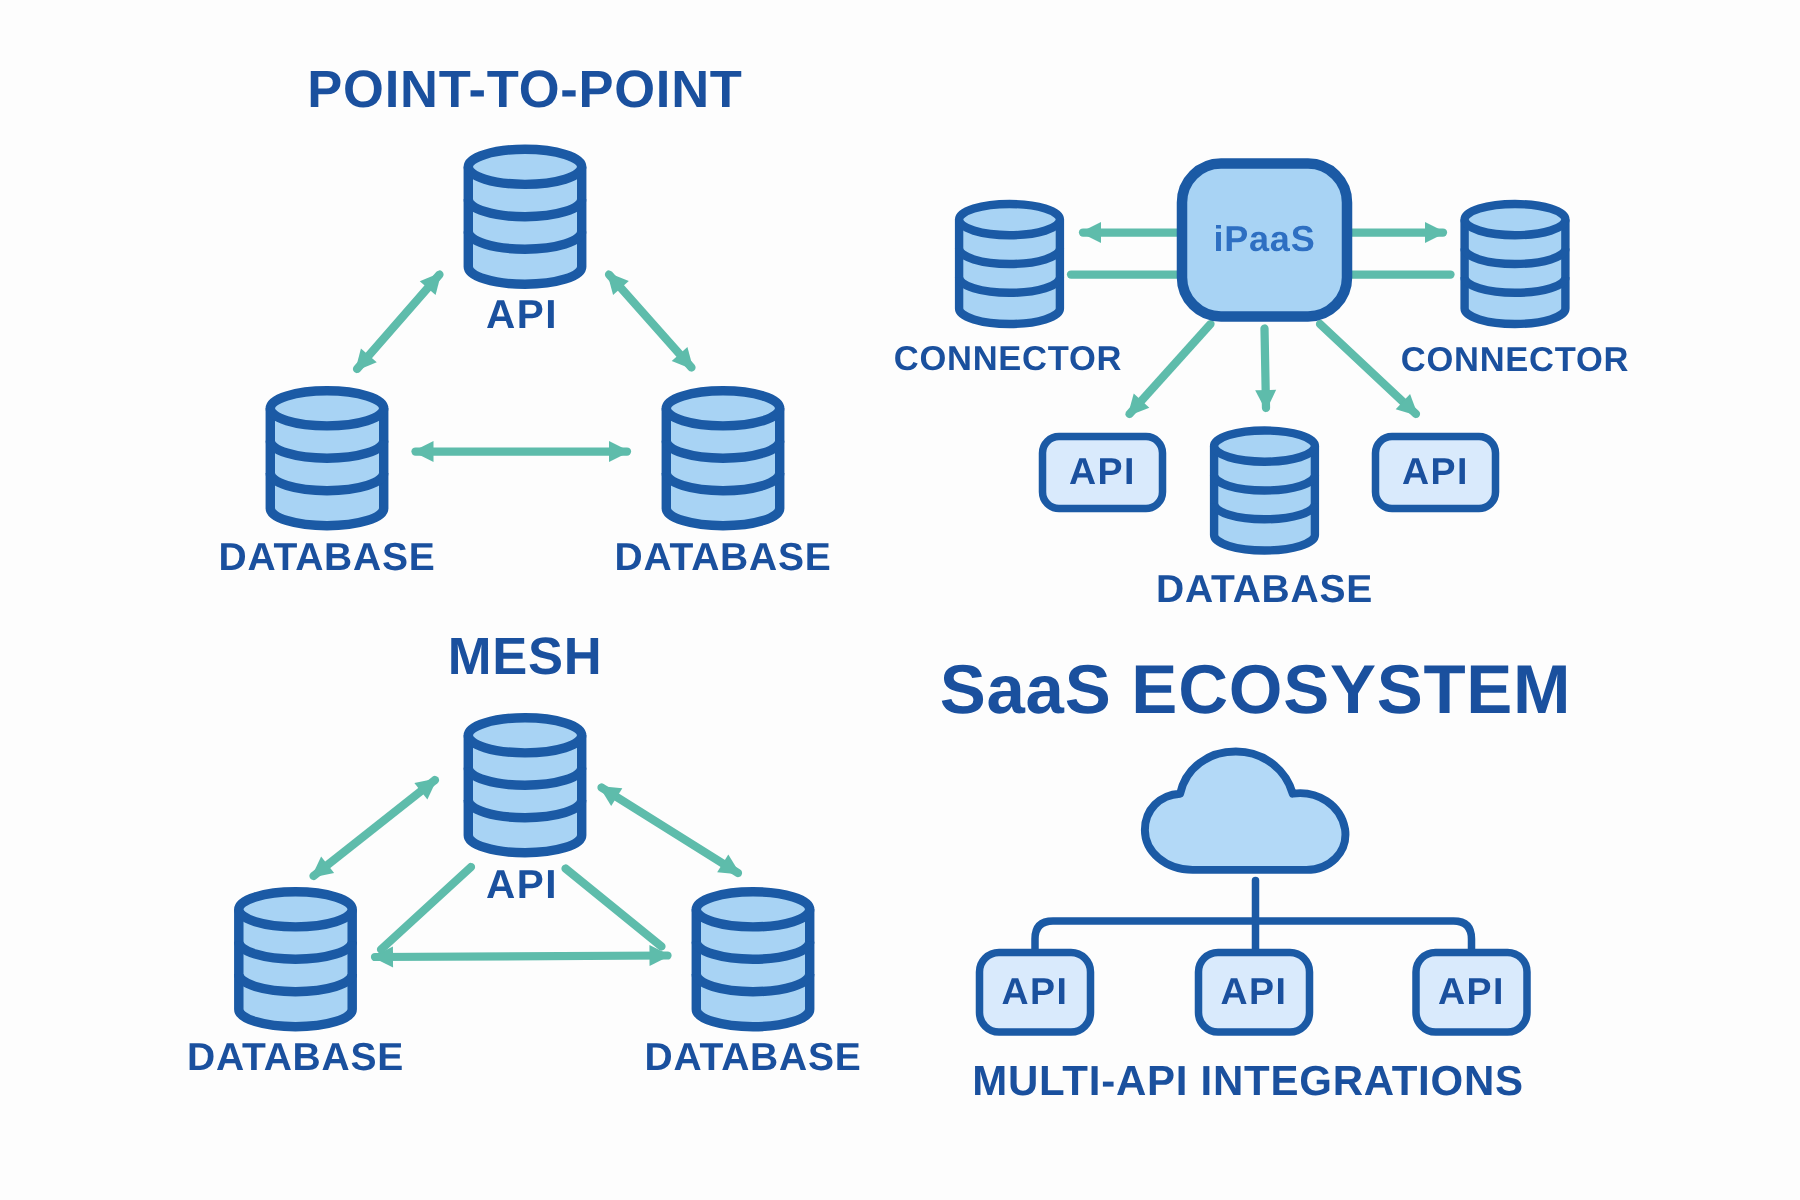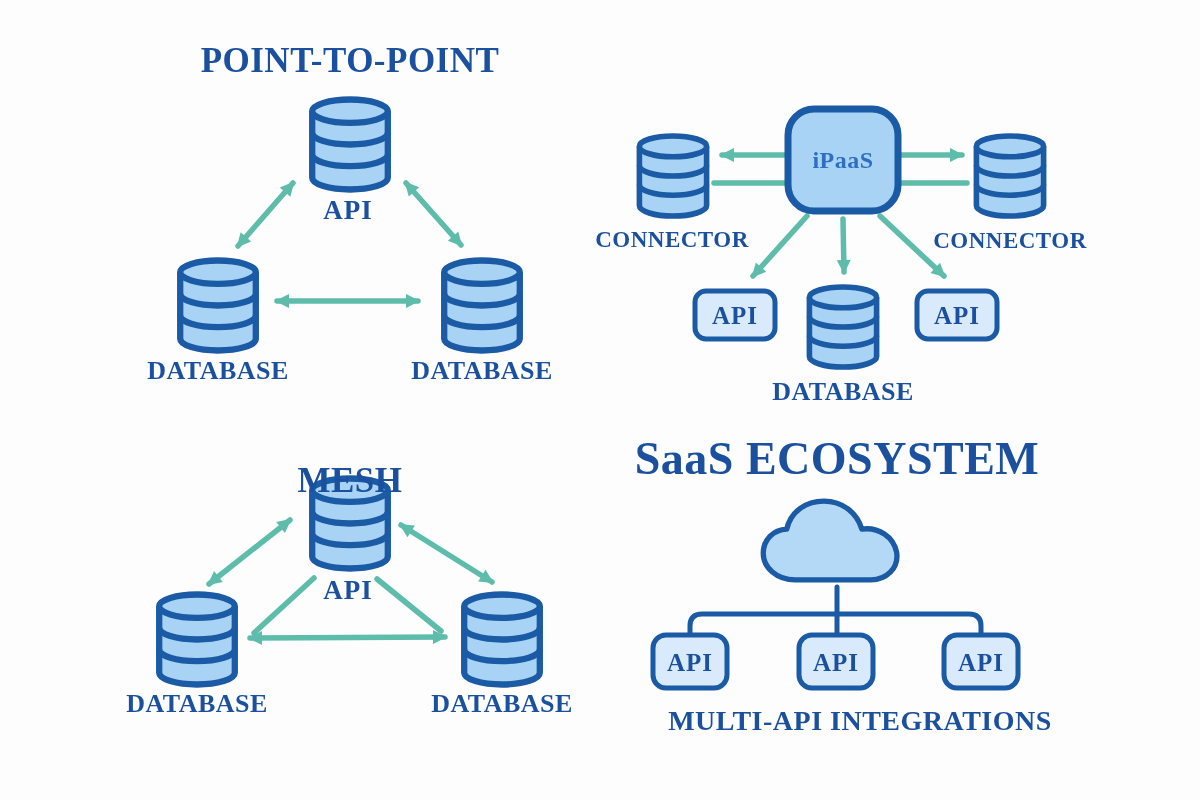--- a/index.html
+++ b/index.html
@@ -2,30 +2,30 @@
 <html style="--background: #fdfdfd; --navy-text: #1a509e; --shape-stroke: #1b5aa5; --shape-fill: #a8d3f4; --light-fill: #d9eafc; --cloud-fill: #b3d9f7; --teal: #5ebcab; --hub-text: #2e6fc2;"><head>
 <meta charset="utf-8">
 <style>
   :root{
     --background:#fdfdfd; --navy-text:#1a509e; --shape-stroke:#1b5aa5;
     --shape-fill:#a8d3f4; --light-fill:#d9eafc; --cloud-fill:#b3d9f7;
     --teal:#5ebcab; --hub-text:#2e6fc2;
   }
   html,body{margin:0;padding:0;}
   body{font-family:"Liberation Sans",sans-serif;background:var(--background);}
-  .canvas{position:relative;width:1200px;height:768px;background:var(--background);overflow:hidden;font-family:Liberation Serif, serif;}
+  .canvas{position:relative;width:1200px;height:768px;background:var(--background);overflow:hidden;}
   .canvas svg{position:absolute;left:0;top:0;}
   .lbl{position:absolute;transform:translate(-50%,-50%);font-weight:bold;
        color:var(--navy-text);white-space:nowrap;line-height:1;}
   .title{font-size:35px;letter-spacing:.5px;}
   .node-lbl{font-size:26px;letter-spacing:.5px;}
   .api-lbl{font-size:27px;letter-spacing:1px;}
   .box-lbl{font-size:25px;letter-spacing:1px;}
   .conn-lbl{font-size:23px;letter-spacing:.5px;text-align:center;}
-  .caption{font-size:28px;letter-spacing:.5px;margin-left:28px;}
+  .caption{font-size:28px;letter-spacing:.5px;}
   .hub-lbl{font-size:24px;color:var(--hub-text);letter-spacing:.5px;}
   
   .db-body{fill:var(--shape-fill);stroke:var(--shape-stroke);stroke-width:7;stroke-linejoin:round;}
   .db-line{fill:none;stroke:var(--shape-stroke);stroke-width:7;}
   .teal{stroke:var(--teal);stroke-width:5.5;stroke-linecap:round;fill:none;}
   .ah{fill:var(--teal);}
   .barrel{fill:var(--shape-fill);stroke:var(--shape-stroke);stroke-width:7;}
   .api-box{fill:var(--light-fill);stroke:var(--shape-stroke);stroke-width:5;}
   .cloud-shape{fill:var(--cloud-fill);stroke:var(--shape-stroke);stroke-width:7;stroke-linejoin:round;}
   .tree{fill:none;stroke:var(--shape-stroke);stroke-width:5;stroke-linecap:round;}
@@ -102,21 +102,21 @@
   <div class="lbl node-lbl" style="left:218px;top:371px;">DATABASE</div>
   <div class="lbl node-lbl" style="left:482px;top:371px;">DATABASE</div>
 
   <div class="lbl hub-lbl" style="left:843px;top:160px;">iPaaS</div>
   <div class="lbl conn-lbl" style="left:672px;top:239px;">CONNECTOR</div>
   <div class="lbl conn-lbl" style="left:1010px;top:240px;">CONNECTOR</div>
   <div class="lbl box-lbl" style="left:735px;top:315px;">API</div>
   <div class="lbl box-lbl" style="left:957px;top:315px;">API</div>
   <div class="lbl node-lbl" style="left:843px;top:392px;">DATABASE</div>
 
-  <div class="lbl title" style="left:350px;top:438px;margin-top:42px;">MESH</div>
+  <div class="lbl title" style="left:350px;top:438px;">MESH</div>
   <div class="lbl api-lbl" style="left:348px;top:590px;">API</div>
   <div class="lbl node-lbl" style="left:197px;top:704px;">DATABASE</div>
   <div class="lbl node-lbl" style="left:502px;top:704px;">DATABASE</div>
 
   <div class="lbl title" style="left:837px;top:459px;font-size:46px;">SaaS ECOSYSTEM</div>
   <div class="lbl box-lbl" style="left:690px;top:662px;">API</div>
   <div class="lbl box-lbl" style="left:836px;top:662px;">API</div>
   <div class="lbl box-lbl" style="left:981px;top:662px;">API</div>
   <div class="lbl caption" style="left:832px;top:721px;">MULTI-API INTEGRATIONS</div>
 

